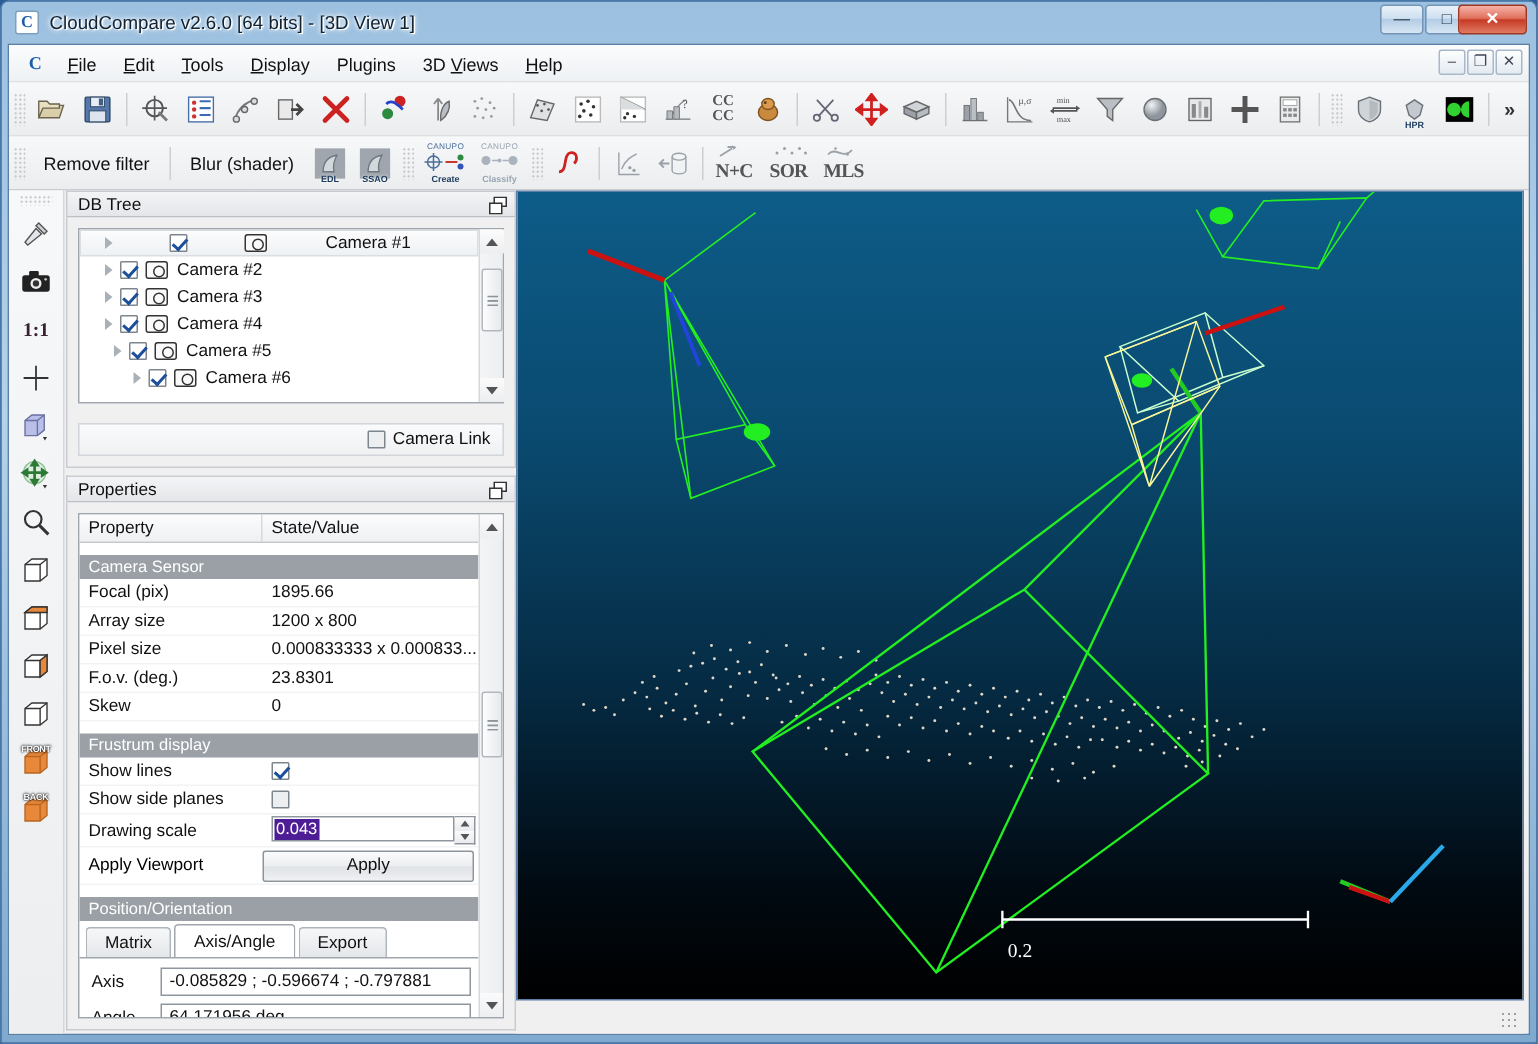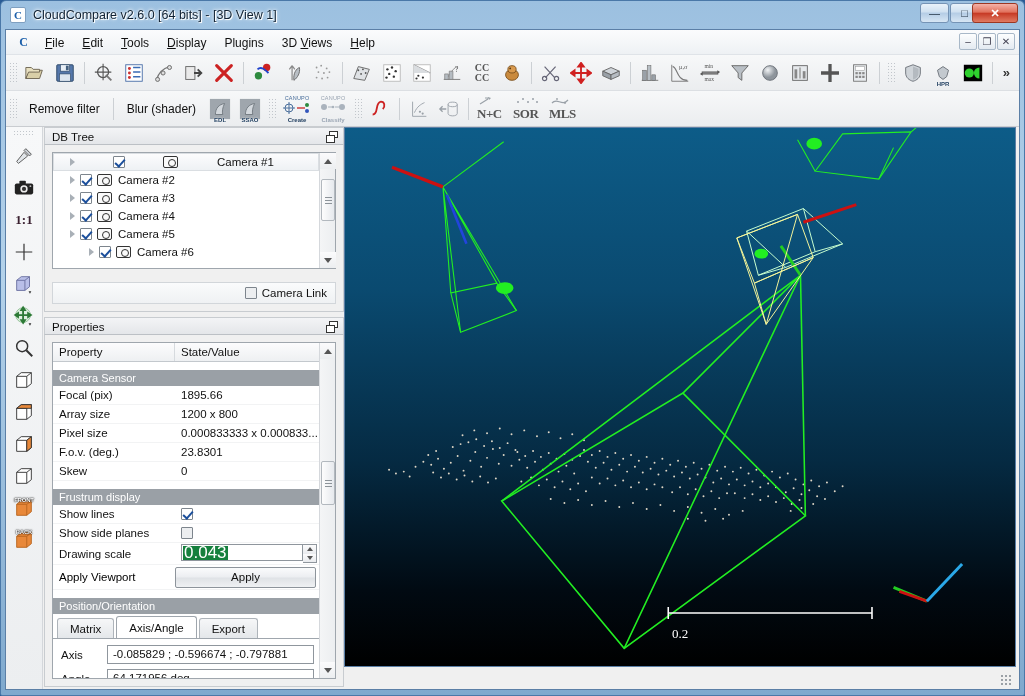--- a/index.html
+++ b/index.html
@@ -257,22 +257,22 @@
   }
   .pt-row { height:19px; display:flex; font-size:11.5px; color:#111; border-bottom:1px solid #f2f3f4;}
   .pt-row .c1 { width:122px; padding:2px 6px; line-height:15px; overflow:hidden; white-space:nowrap;}
   .pt-row .c2 { flex:1; padding:2px 6px; line-height:15px; overflow:hidden; white-space:nowrap;}
   .pt-row .c2.mid { display:flex; align-items:center; padding:2px 6px;}
   .spin-wrap { flex:1; display:flex; align-items:stretch; padding:1px 2px 1px 6px; }
   .spin-field {
     flex:1; border:1px solid #8f969d; background:#fff; height:17px; position:relative;
   }
   .spin-field .selval {
-    position:absolute; left:1px; top:1px; background:#15803d; color:#fff;
-    font-size:17px; line-height:14px; padding:0 1px;
+    position:absolute; left:1px; top:1px; background:#4c1d95; color:#fff;
+    font-size:11px; line-height:14px; padding:0 1px;
   }
   .spin-btns { width:14px; display:flex; flex-direction:column; border:1px solid #8f969d; border-left:none;}
   .spin-b { flex:1; background:linear-gradient(to bottom,#fbfbfc,#e9ebee); display:flex;align-items:center;justify-content:center;}
   .apply-row { height:25px; display:flex; align-items:center; border-bottom:1px solid #f2f3f4;}
   .apply-row .c1{ width:122px; padding:2px 6px; font-size:11.5px;}
   .apply-btn {
     flex:1; margin:1px 3px 1px 0; height:21px;
     background:linear-gradient(to bottom,#fafbfc 0%,#eceef1 48%,#dfe2e6 52%,#eff1f3 100%);
     border:1px solid #8d949b; border-radius:2px;
     font-size:11.5px; color:#111; display:flex;align-items:center;justify-content:center;
@@ -846,21 +846,21 @@
                   <div class="chk on"></div>
                   <div class="camico"></div>
                   <span>Camera #3</span>
                 </div>
                 <div class="tree-row" style="padding-left:17px">
                   <div class="tri"></div>
                   <div class="chk on"></div>
                   <div class="camico"></div>
                   <span>Camera #4</span>
                 </div>
-                <div class="tree-row" style="padding-left:17px">
+                <div class="tree-row" style="padding-left:23px">
                   <div class="tri"></div>
                   <div class="chk on"></div>
                   <div class="camico"></div>
                   <span>Camera #5</span>
                 </div>
                 <div class="tree-row" style="">
                   <div class="tri"></div>
                   <div class="chk on"></div>
                   <div class="camico"></div>
                   <span>Camera #6</span>

